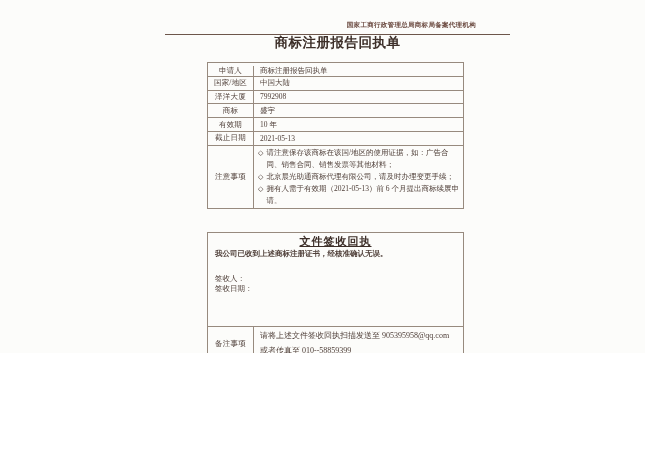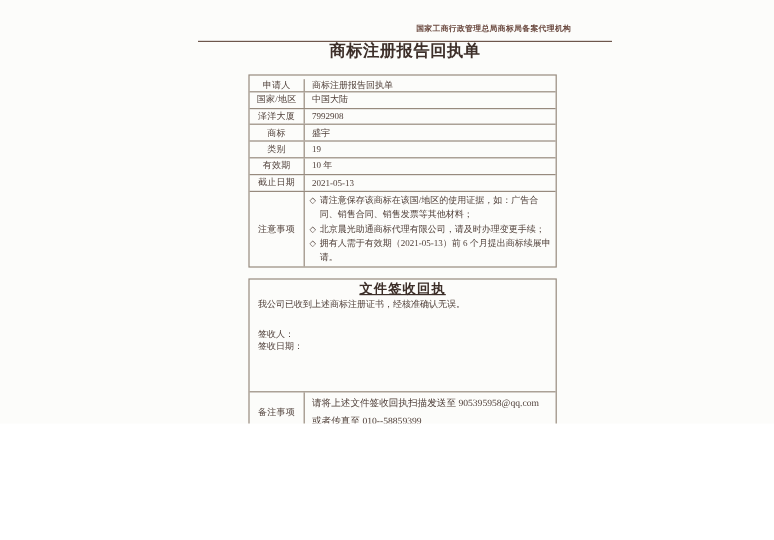--- a/index.html
+++ b/index.html
@@ -81,21 +81,21 @@
     height: 93px; box-sizing: border-box;
     padding: 3px 7px 0 7px;
   }
   .receipt-title {
     margin: 0; text-align: center;
     font-size: 11px; line-height: 10px;
     font-weight: bold; text-decoration: underline;
     letter-spacing: 1px;
     color: var(--title-ink, #3d2f29);
   }
-  .receipt-statement { margin: 3px 0 0 0; line-height: 9px; }
+  .receipt-statement { margin: 3px 0 0 0; line-height: 9px; font-weight: bold; }
   .stamp-line   { margin: 13px 0 0 0; line-height: 9px; }
   .signer-line  { margin: 16px 0 0 0; line-height: 9px; }
   .signdate-line{ margin: 1px 0 0 0; line-height: 9px; }
   .remark-row { min-height: 32px; }
   .remark-cell { display: block; padding: 2px 4px 2px 6px; font-size: 8px; }
   .remark-cell p { margin: 0; line-height: 14.5px; }
 
   
   .footer {
     position: absolute; left: 196px; top: 393px; width: 274px;
@@ -127,24 +127,20 @@
       <div class="t-label">国家/地区</div>
       <div class="t-value">中国大陆</div>
     </div>
     <div class="t-row data-row">
       <div class="t-label">泽洋大厦</div>
       <div class="t-value">7992908</div>
     </div>
     <div class="t-row data-row">
       <div class="t-label">商标</div>
       <div class="t-value">盛宇</div>
-    </div>
-    <div class="t-row data-row">
-      <div class="t-label">类别</div>
-      <div class="t-value">19</div>
     </div>
     <div class="t-row data-row">
       <div class="t-label">有效期</div>
       <div class="t-value">10 年</div>
     </div>
     <div class="t-row data-row">
       <div class="t-label">截止日期</div>
       <div class="t-value">2021-05-13</div>
     </div>
     <div class="t-row notes-row">

